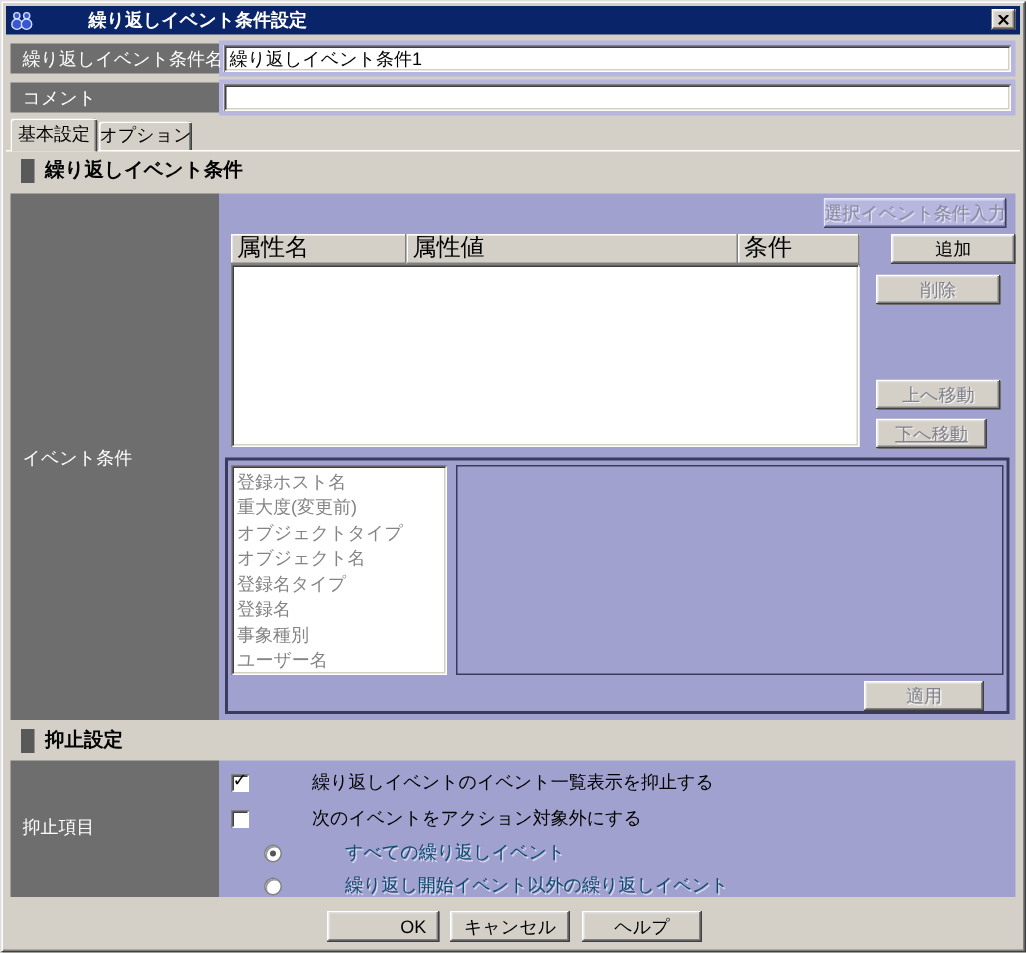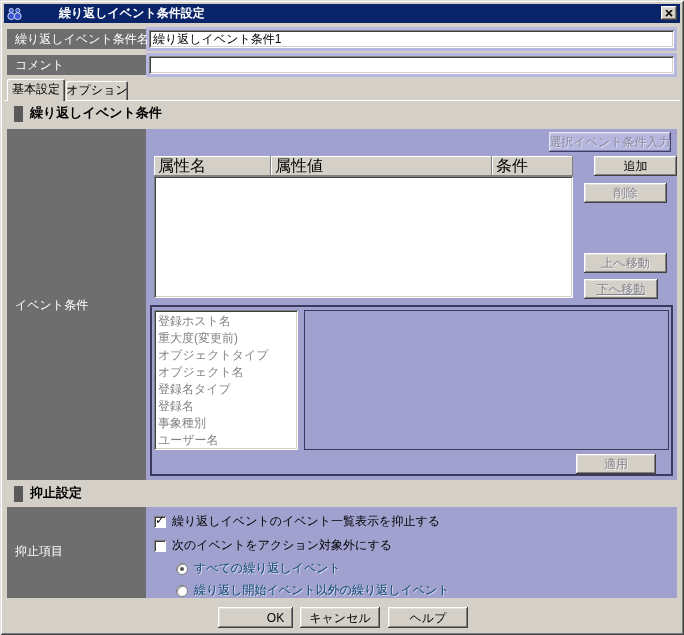--- a/index.html
+++ b/index.html
@@ -140,21 +140,21 @@
     position: absolute; left: 0; top: 16px; width: 16px; height: 30px;
     background: var(--chrome, #d4d0c8);
     box-shadow: inset -1px -1px #404040, inset 1px 1px #fff,
                 inset -2px -2px #808080, inset 2px 2px #dfdfdf;
   }
   .rightbox {
     position: absolute; left: 152px; top: 3px; right: 2px; height: 140px;
     border: 1px solid #3a3a5e; background: var(--panel, #a1a1d0);
   }
   
-  .ctl-row { position: absolute; display: flex; align-items: center; white-space: nowrap; }
+  .ctl-row { position: absolute; display: flex; align-items: center; white-space: nowrap; gap: 36px; }
   .checkbox {
     width: 12px; height: 12px; background: #fff; margin-right: 6px;
     box-shadow: inset 1px 1px #808080, inset -1px -1px #fff, inset 2px 2px #404040;
     position: relative; flex: 0 0 12px;
   }
   .checkbox.checked::after {
     content: "✓"; position: absolute; left: 1px; top: -3px;
     font-size: 12px; font-weight: bold; color: #000;
   }
   .radio {

